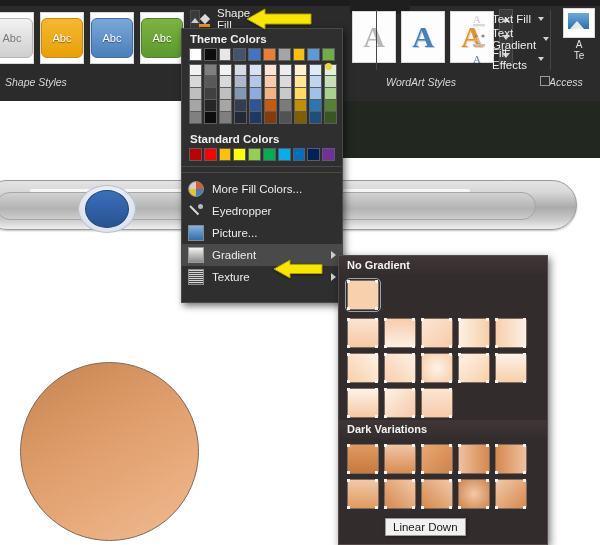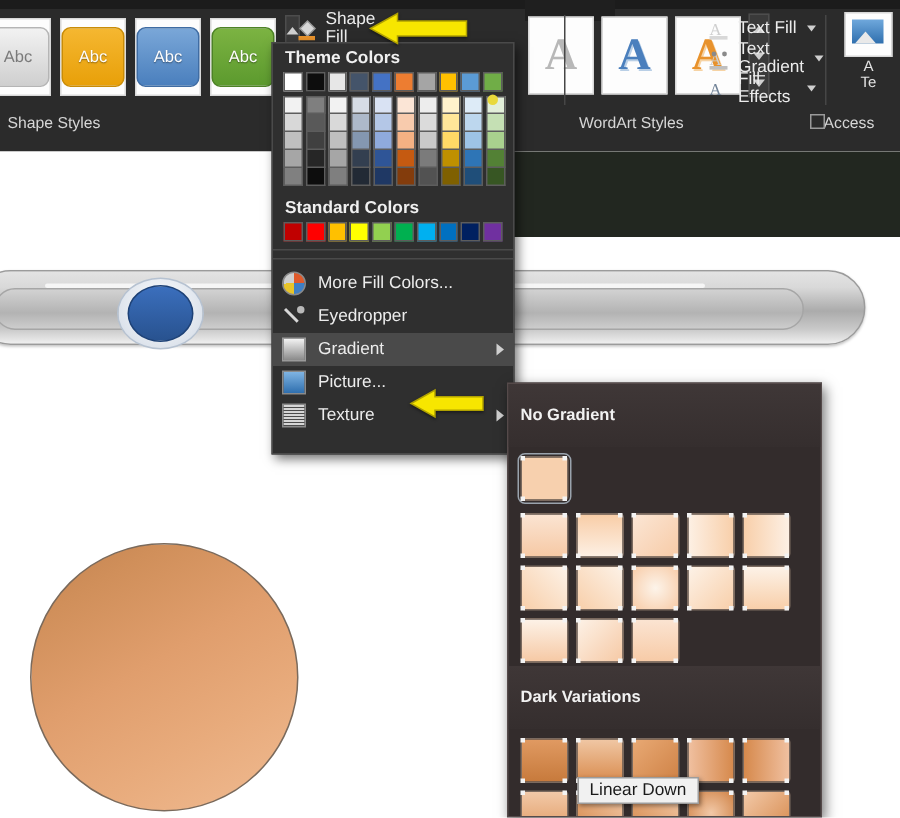--- a/index.html
+++ b/index.html
@@ -30,21 +30,21 @@
 
   
   .arrow-col{width:14px;height:56px;background:#3a3a3a;border:1px solid #4d4d4d;
      display:flex;flex-direction:column;justify-content:space-around;align-items:center;box-sizing:border-box;}
   .arrow-col div{width:0;height:0;border-left:4px solid transparent;border-right:4px solid transparent;}
   .ar-up{border-bottom:5px solid #cfcfcf;}
   .ar-dn{border-top:5px solid #cfcfcf;}
   .ar-more{border-top:5px solid #cfcfcf;position:relative;}
   .ar-more:after{content:"";position:absolute;left:-4px;top:-8px;width:8px;height:1px;background:#cfcfcf;}
 
-  .group-label{font-size:10.5px;color:#d6d6d6;}
+  .group-label{font-size:10.5px;color:#d6d6d6;font-style:italic;}
   #shape-styles-label{left:5px;top:76px;}
   #wordart-styles-label{left:386px;top:76px;}
   #access-label{left:549px;top:76px;}
   .group-sep{width:1px;background:#464646;}
 
   
   #fill-col{left:183px;top:9px;width:90px;padding-left:10px;}
   .ribbon-cmd{display:flex;align-items:center;gap:5px;height:20px;padding:0 4px;color:#ececec;font-size:11.5px;}
   .cmd-chev{width:0;height:0;border-left:3.5px solid transparent;border-right:3.5px solid transparent;border-top:4px solid #cfcfcf;margin-left:2px;}
   .cmd-ico{width:15px;height:15px;position:relative;flex:0 0 15px;}
@@ -112,21 +112,21 @@
      repeating-linear-gradient(0deg,#4a4a4a 0 1px,#d5d5d5 1px 2px),
      repeating-linear-gradient(90deg,rgba(0,0,0,.25) 0 1px,transparent 1px 2px);
      border:1px solid #8a8a8a;box-sizing:border-box;}
   .ico-eyedrop{position:relative;}
   .ico-eyedrop:before{content:"";position:absolute;left:2px;top:2px;width:12px;height:2px;background:#d8d8d8;transform:rotate(45deg);transform-origin:left center;}
   .ico-eyedrop:after{content:"";position:absolute;left:10px;top:1px;width:5px;height:5px;border-radius:50%;background:#b9b9b9;}
 
   
   #grad-menu{left:338px;top:255px;width:210px;height:290px;background:#332c2c;border:1px solid #554a4a;box-sizing:border-box;
      box-shadow:2px 3px 8px rgba(0,0,0,.55);overflow:hidden;}
-  .grad-sec-title{font-size:11px;font-weight:bold;color:#f2f2f2;padding:15px 8px;
+  .grad-sec-title{font-size:11px;font-weight:bold;color:#f2f2f2;padding:3px 8px;
      background:linear-gradient(#3f3737,#352e2e);}
   .grad-grid{display:flex;flex-wrap:wrap;gap:5px;padding:6px 6px 2px 8px;}
   .grad-tile{width:32px;height:30px;border-radius:3px;border:1px solid #7b6a5f;box-sizing:border-box;position:relative;}
   .grad-tile.sel{outline:1px solid #9aa3ad;outline-offset:1px;}
   .grad-tile:before,.grad-tile:after{content:"";position:absolute;width:3px;height:3px;background:#f3f3f3;}
   .grad-tile:before{left:-1px;top:-1px;box-shadow:28px 0 0 #f3f3f3;}
   .grad-tile:after{left:-1px;bottom:-1px;box-shadow:28px 0 0 #f3f3f3;}
 
   
   #grad-tooltip{left:385px;top:518px;background:#f1f1f1;color:#1a1a1a;border:1px solid #9c9c9c;
@@ -360,28 +360,28 @@
 
   <div class="menu-sep"></div>
   <div class="menu-item">
     <span class="mi-ico ico-wheel"></span>
     <span>More Fill Colors...</span>
   </div>
   <div class="menu-item">
     <span class="mi-ico ico-eyedrop"></span>
     <span>Eyedropper</span>
   </div>
+  <div class="menu-item">
+    <span class="mi-ico ico-pic"></span>
+    <span>Picture...</span>
+  </div>
   <div class="menu-item hl">
     <span class="mi-ico ico-grad"></span>
     <span>Gradient</span>
     <span class="mi-sub"></span>
-  </div>
-  <div class="menu-item">
-    <span class="mi-ico ico-pic"></span>
-    <span>Picture...</span>
   </div>
   <div class="menu-item">
     <span class="mi-ico ico-tex"></span>
     <span>Texture</span>
     <span class="mi-sub"></span>
   </div>
 </div>
 
 <div class="abs" id="grad-menu">
   <div class="grad-sec-title">No Gradient</div>

